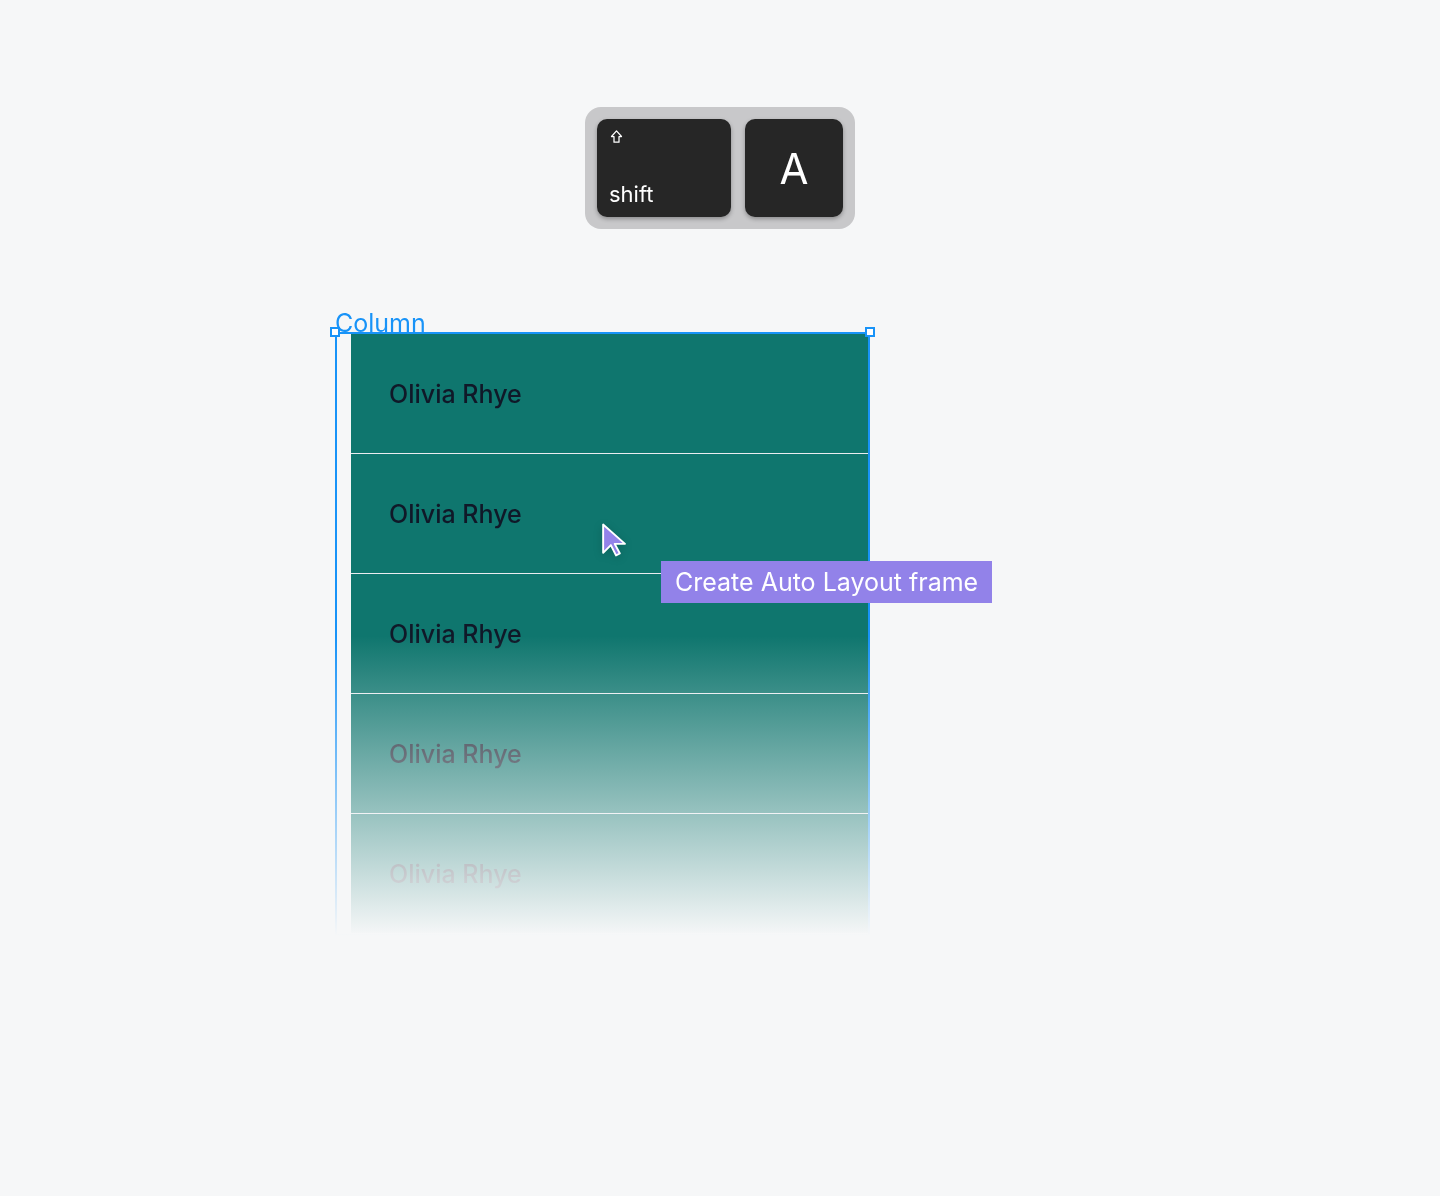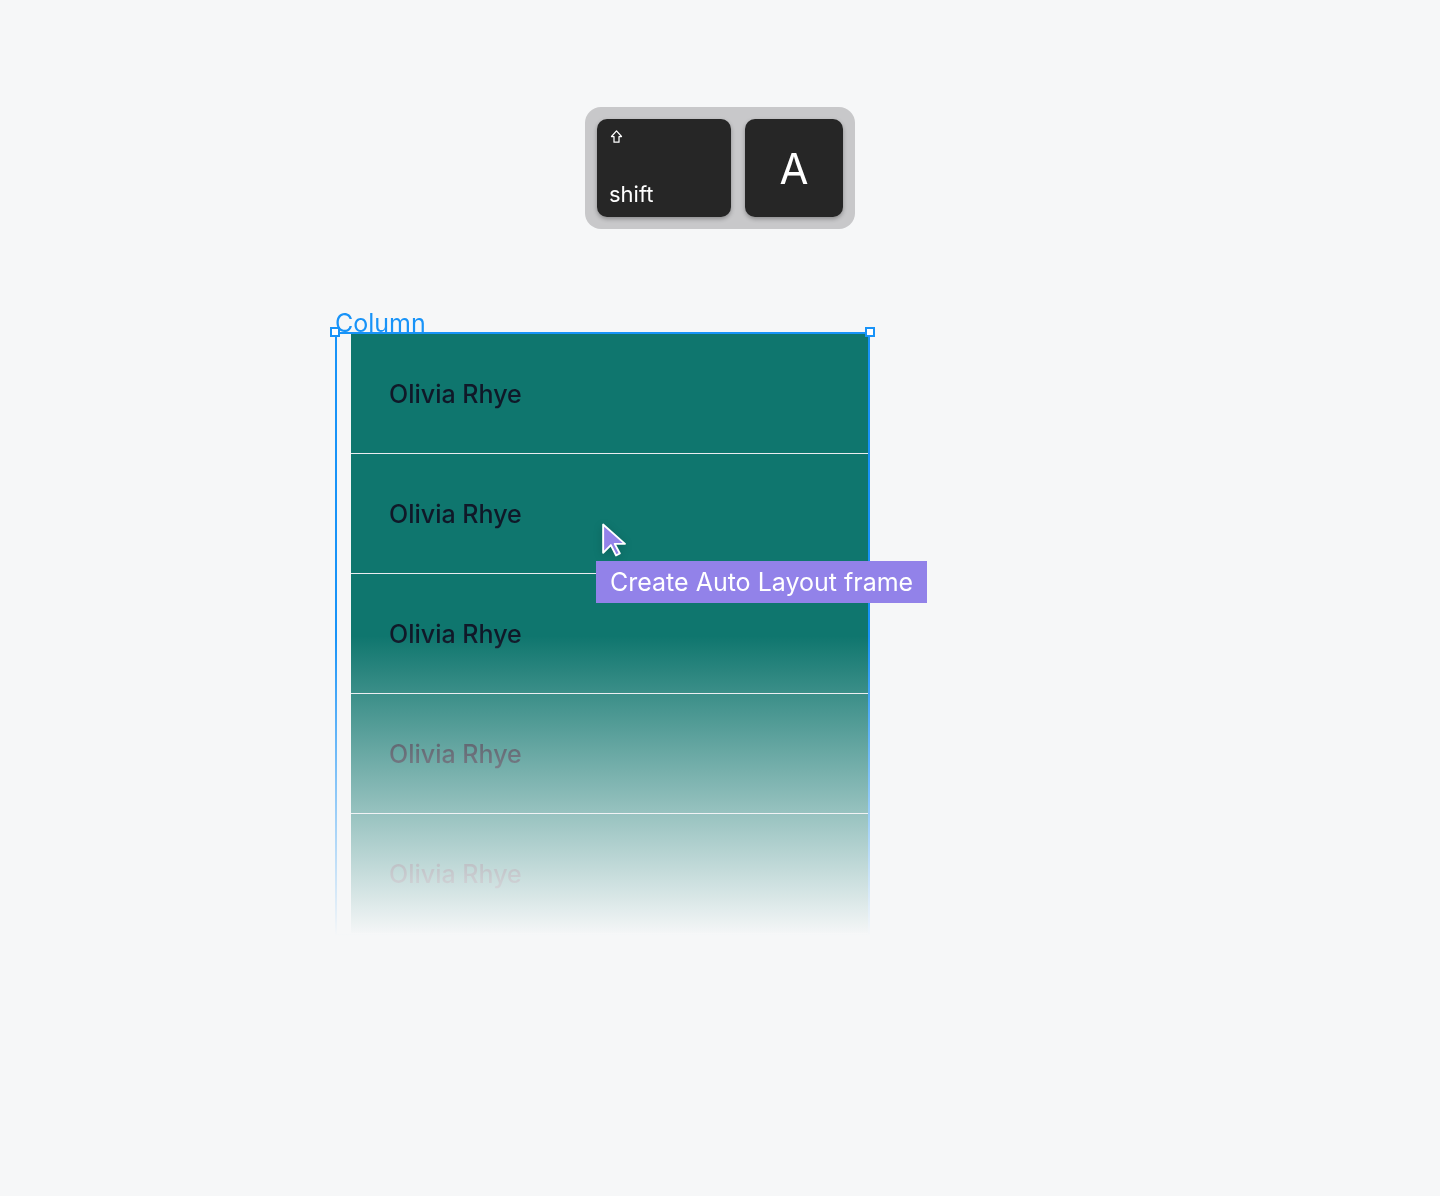--- a/index.html
+++ b/index.html
@@ -135,21 +135,21 @@
       top: 522px;
       z-index: 10;
     }
     .cursor svg {
       filter: drop-shadow(0 2px 4px rgba(0,0,0,0.15));
     }
 
     
     .tooltip {
       position: absolute;
-      left: 596px;
+      left: 661px;
       top: 561px;
       background: #9282E9;
       color: #fff;
       padding: 6px 14px;
       font-size: 25px;
       font-weight: 400;
       z-index: 11;
       white-space: nowrap;
     }
   </style>

